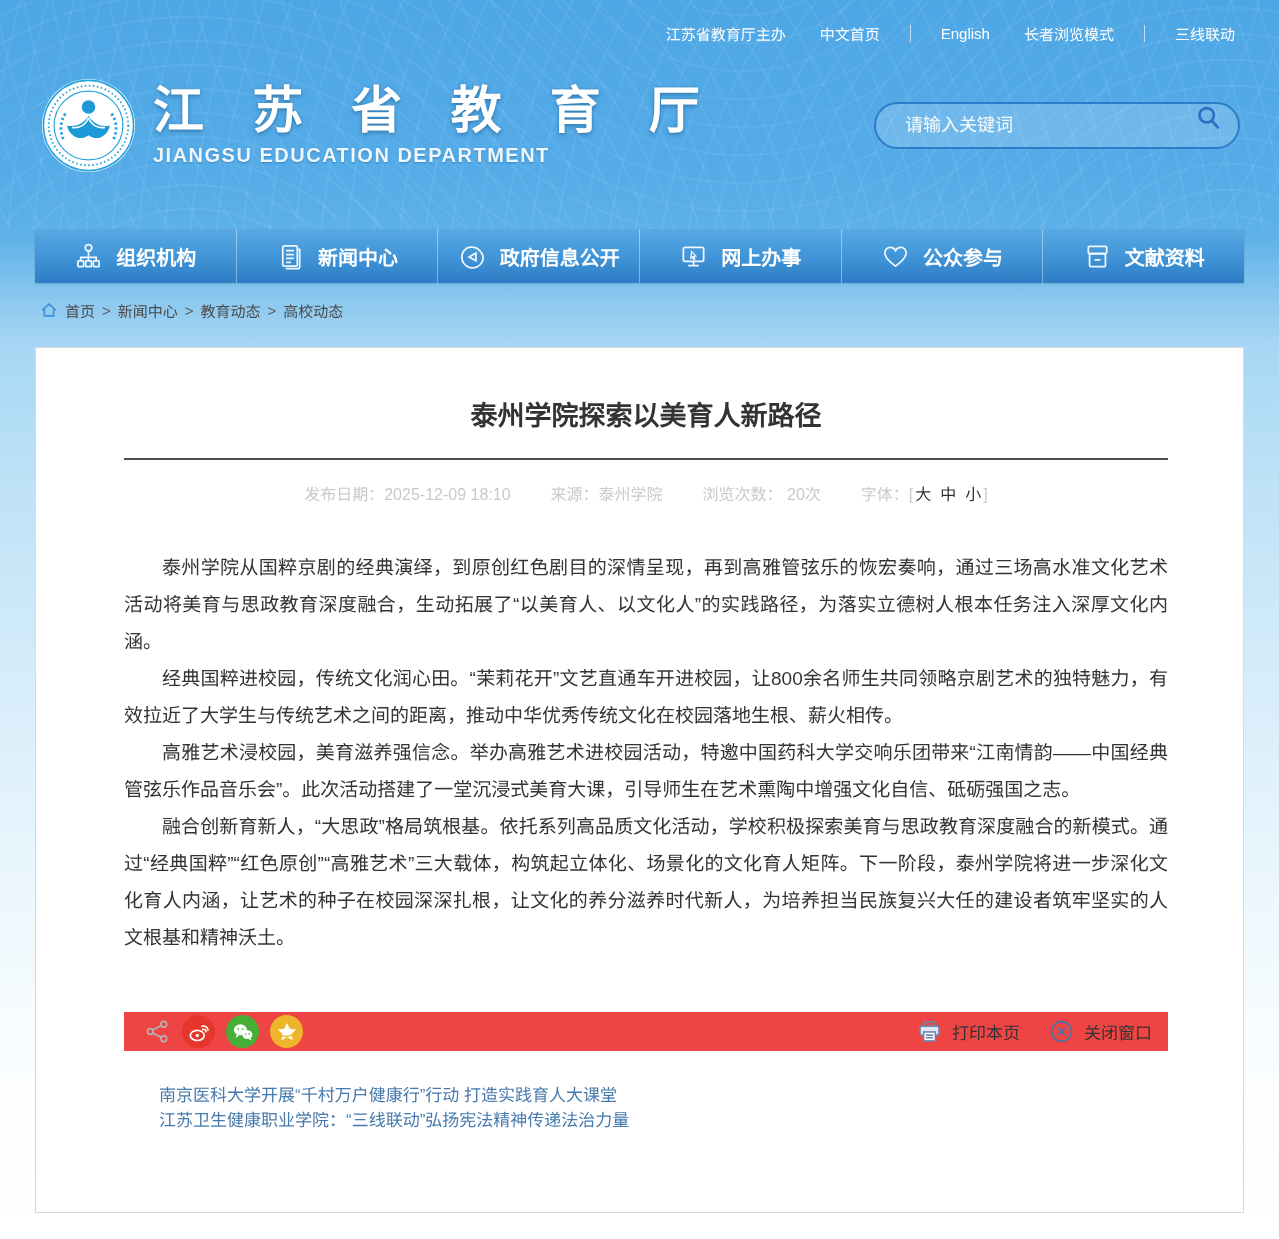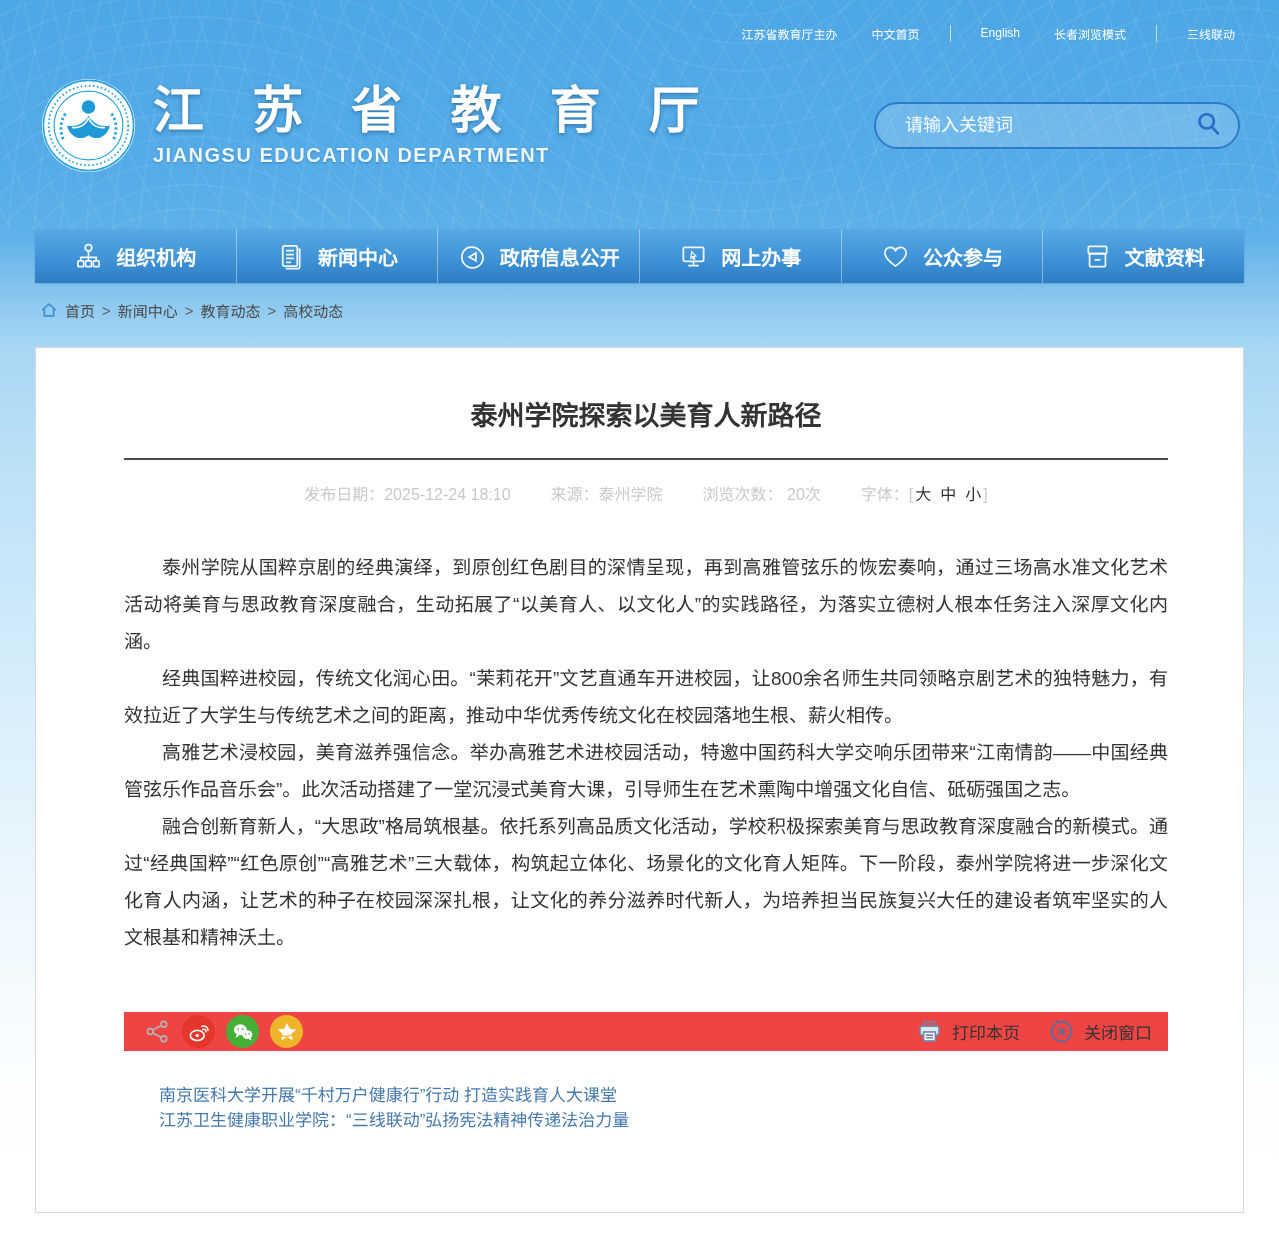--- a/index.html
+++ b/index.html
@@ -18,21 +18,21 @@
   .hero {
     height: 229px; padding-top: 20px;
     background-image:
       repeating-radial-gradient(circle at 15% 165%, rgba(255,255,255,0.06) 0 2px, transparent 2px 24px),
       repeating-radial-gradient(circle at 58% -55%, rgba(255,255,255,0.055) 0 2px, transparent 2px 28px),
       repeating-radial-gradient(circle at 96% 140%, rgba(255,255,255,0.06) 0 2px, transparent 2px 26px);
   }
   .top-links {
     display: flex; justify-content: flex-end; align-items: center;
     padding-right: 44px; gap: 34px;
-    color: #fff; font-size: 12px; height: 26px;
+    color: #fff; font-size: 15px; height: 26px;
   }
   .top-links a { color: #fff; text-decoration: none; cursor: pointer; }
   .link-pair { display: flex; align-items: center; gap: 30px; }
   .vsep { width: 1px; height: 17px; background: rgba(255,255,255,0.65); }
 
   .header-row { display: flex; align-items: center; height: 122px; margin: 18px 0 0 40px; }
   .logo-badge { width: 97px; height: 97px; flex: 0 0 auto; }
   .title-block { margin-left: 16px; }
   .site-title {
     font-size: 51px; font-weight: bold; color: #ffffff;
@@ -40,21 +40,21 @@
     text-shadow: 0 2px 4px rgba(23,86,138,0.5), 0 0 2px rgba(23,86,138,0.35);
   }
   .site-subtitle {
     margin-top: 4px; font-size: 20px; font-weight: bold; color: #eef7fd;
     letter-spacing: 1.5px; text-shadow: 0 1px 2px rgba(23,86,138,0.45);
   }
   .search-box {
     margin-left: auto; margin-right: 39px;
     width: 366px; height: 47px; border-radius: 24px;
     border: 2px solid #2d7cc9; background: rgba(255,255,255,0.17);
-    display: flex; align-items: center; padding: 0 16px 0 27px;
+    display: flex; padding: 0 16px 0 27px;
   }
   .search-box input {
     flex: 1; background: transparent; border: none; outline: none;
     font-size: 18px; color: #fff; font-family: inherit;
   }
   .search-box input::placeholder { color: rgba(255,255,255,0.95); opacity: 1; }
   .search-btn { background: none; border: none; padding: 0; cursor: pointer; display: flex; }
 
   
   .main-nav {
@@ -256,21 +256,21 @@
   <span class="crumb">教育动态</span>
   <span class="sep">&gt;</span>
   <span class="crumb">高校动态</span>
 </div>
 
 <main class="card">
   <h1 class="article-title">泰州学院探索以美育人新路径</h1>
   <hr class="title-rule">
 
   <div class="meta-row">
-    <span class="meta-item">发布日期：2025-12-24 18:10</span>
+    <span class="meta-item">发布日期：2025-12-09 18:10</span>
     <span class="meta-item">来源：泰州学院</span>
     <span class="meta-item">浏览次数： 20次</span>
     <span class="meta-item">
       <span>字体：</span><span class="bracket">[</span><span class="font-sizes">
           <span>大</span>
           <span>中</span>
           <span>小</span>
         </span><span class="bracket">]</span>
     </span>
   </div>

